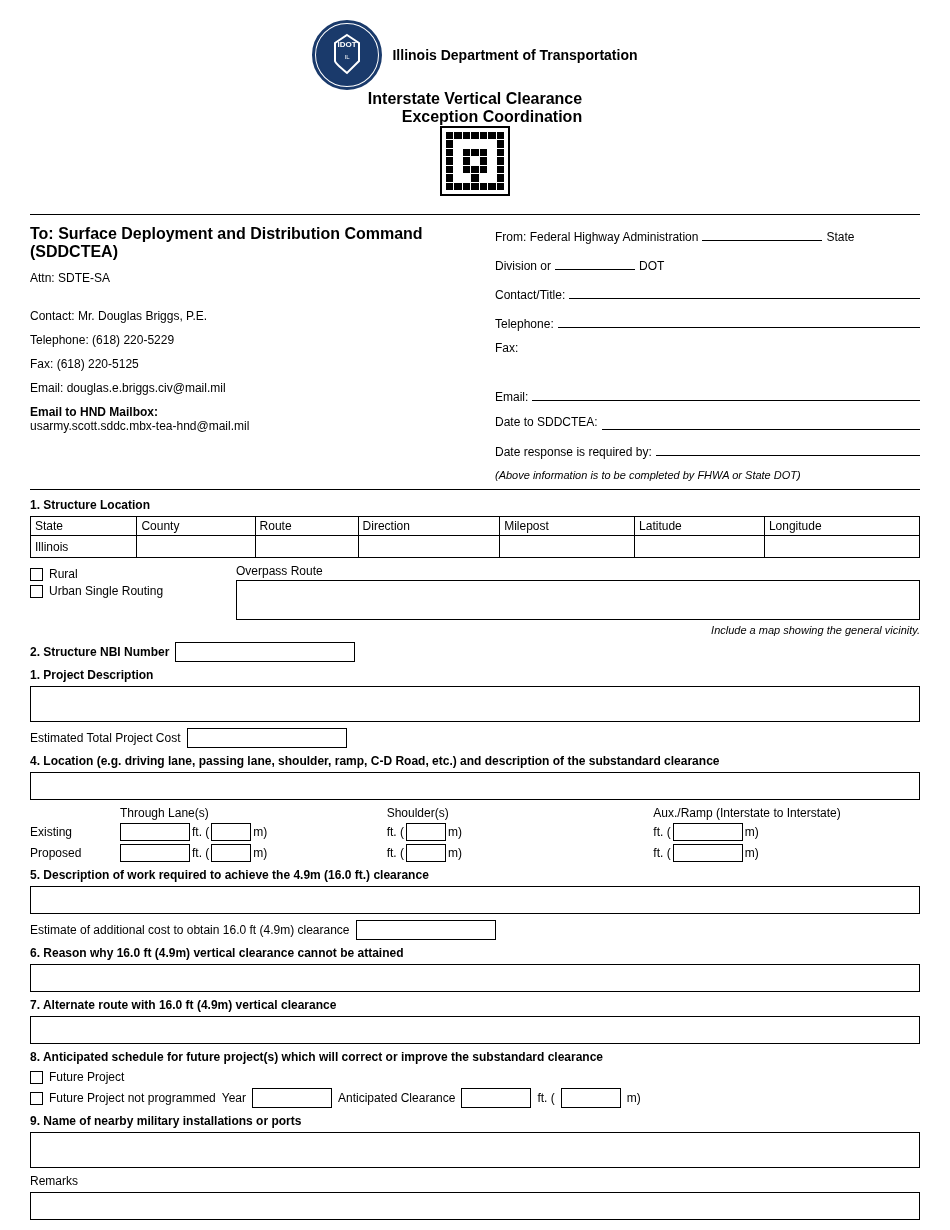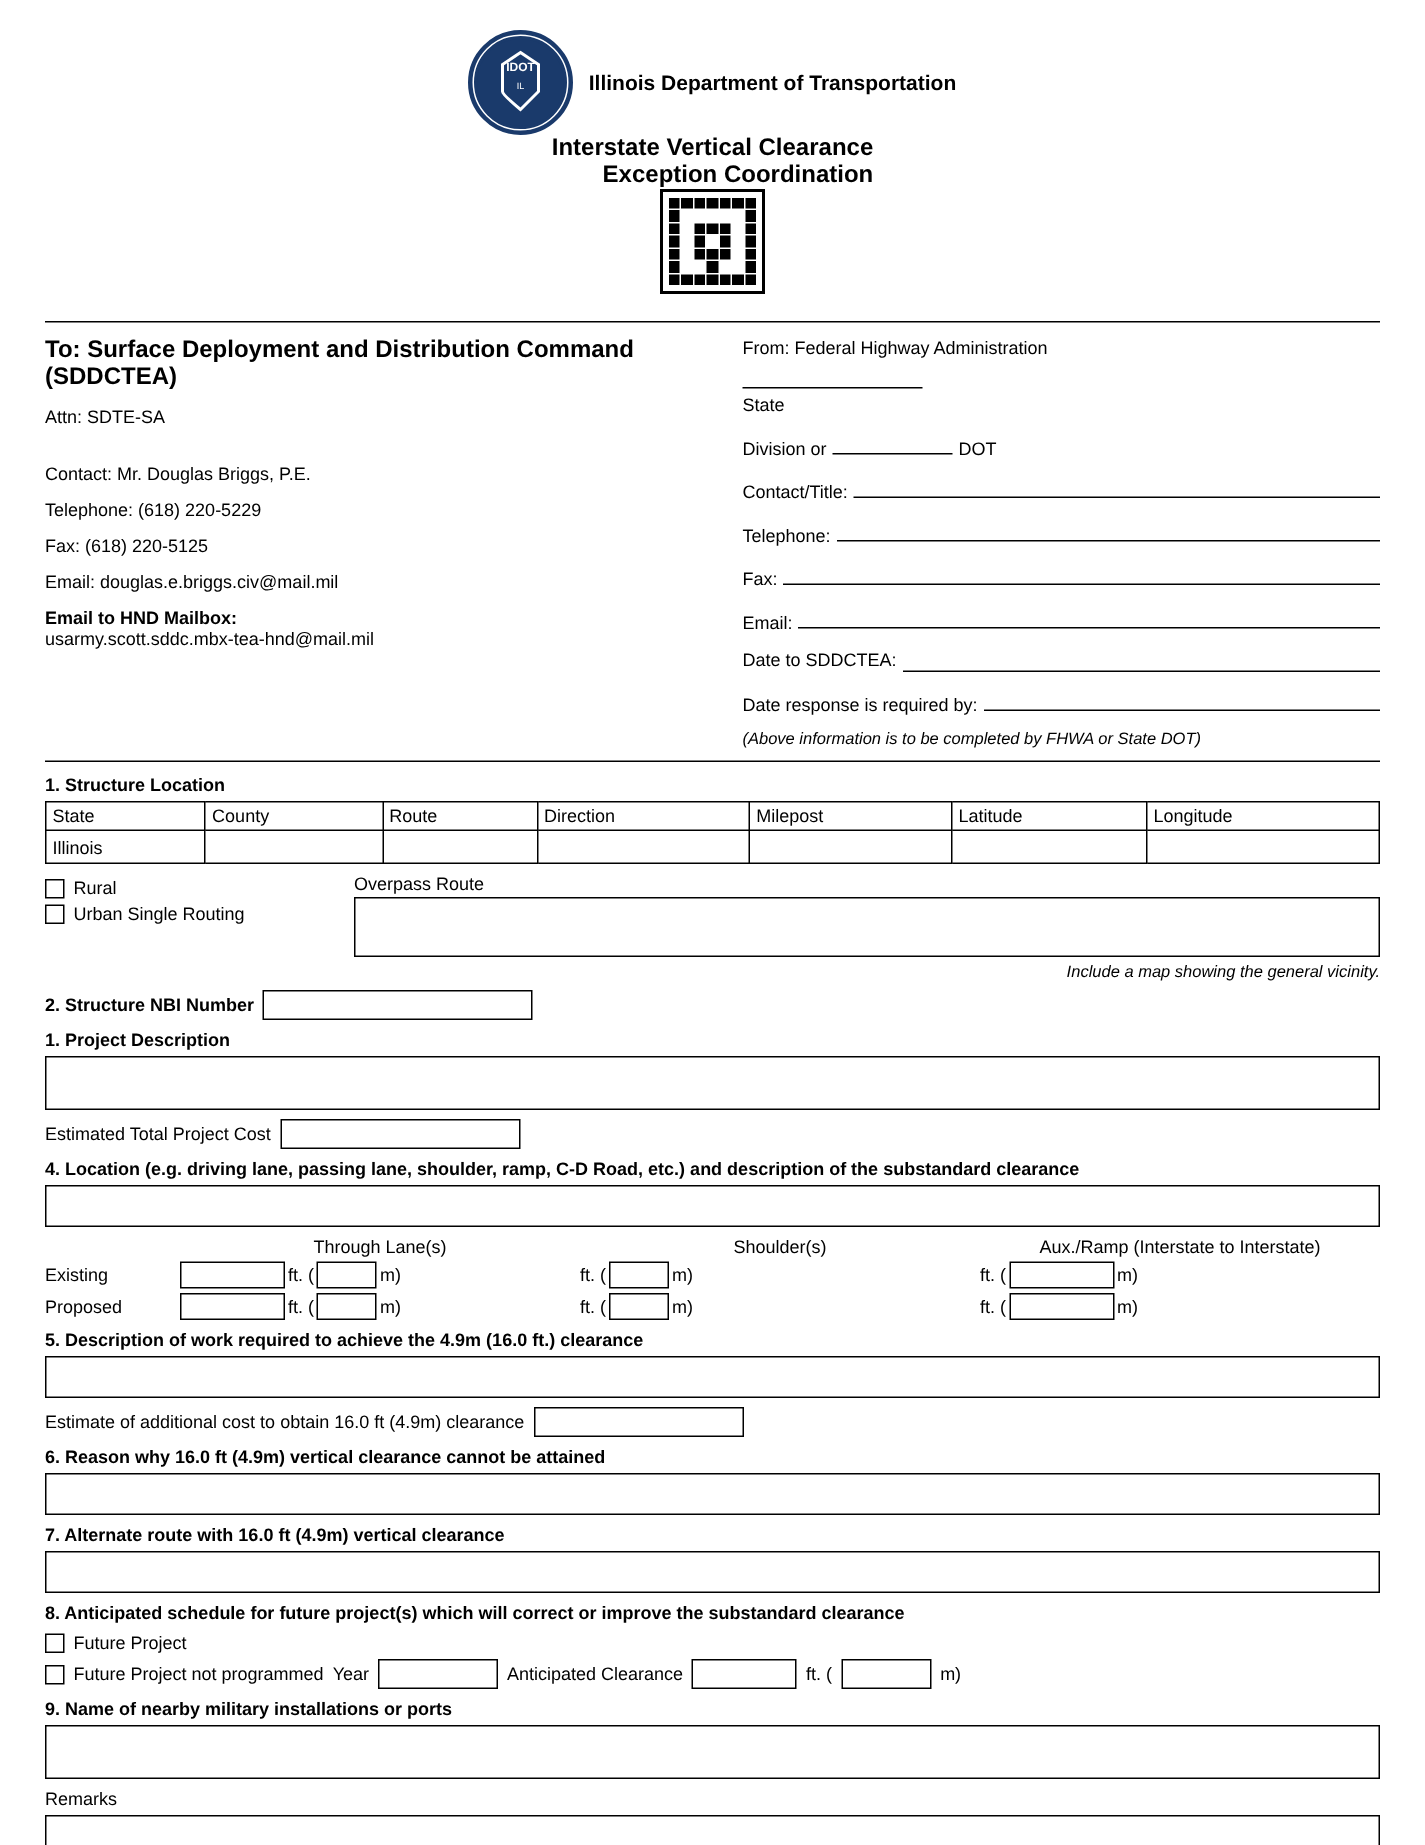--- a/index.html
+++ b/index.html
@@ -274,21 +274,21 @@
     <div style="font-size:12px;margin-bottom:4px;">Fax: (618) 220-5125</div>
     <div style="font-size:12px;margin-bottom:4px;">Email: douglas.e.briggs.civ@mail.mil</div>
     <div style="margin-bottom:4px;">
       <div style="font-weight:bold;font-size:12px;">Email to HND Mailbox:</div>
       <div style="font-size:12px;">usarmy.scott.sddc.mbx-tea-hnd@mail.mil</div>
     </div>
   </div>
 
   <div class="right-col right-section">
 
-    <div style="display:flex;align-items:baseline;gap:4px;margin-bottom:4px;flex-direction:column;">
+    <div style="display:flex;align-items:baseline;gap:4px;margin-bottom:4px;">
       <span>From: Federal Highway Administration</span>
       <span class="from-underline"></span>
       <span>State</span>
     </div>
 
     <div style="display:flex;align-items:baseline;gap:4px;margin-bottom:4px;">
       <span>Division or</span>
       <span class="div-underline"></span>
       <span>DOT</span>
     </div>
@@ -296,21 +296,21 @@
     <div style="display:flex;align-items:baseline;gap:4px;margin-bottom:4px;">
       <span>Contact/Title:</span>
       <span style="flex:1;border-bottom:1px solid #000;min-height:16px;"></span>
     </div>
 
     <div style="display:flex;align-items:baseline;gap:4px;margin-bottom:4px;">
       <span>Telephone:</span>
       <span style="flex:1;border-bottom:1px solid #000;min-height:16px;"></span>
     </div>
 
-    <div style="display:flex;align-items:baseline;gap:4px;margin-bottom:4px;">
+    <div style="display:flex;align-items:baseline;gap:4px;margin-bottom:4px;flex-direction:column;">
       <span>Fax:</span>
       <span style="flex:1;border-bottom:1px solid #000;min-height:16px;"></span>
     </div>
 
     <div style="display:flex;align-items:baseline;gap:4px;margin-bottom:4px;">
       <span>Email:</span>
       <span style="flex:1;border-bottom:1px solid #000;min-height:16px;"></span>
     </div>
 
     <div style="display:flex;align-items:center;gap:4px;margin-bottom:4px;">
@@ -389,21 +389,21 @@
   <div style="display:flex;align-items:center;gap:6px;margin:6px 0;">
     <span>Estimated Total Project Cost</span>
     <span class="input-box" style="width:160px;"></span>
   </div>
 </div>
 
 <div>
   <div class="section-header-bold">4.  Location (e.g. driving lane, passing lane, shoulder, ramp, C-D Road, etc.) and description of the substandard clearance</div>
   <div class="text-area-box medium"></div>
 
-  <div style="display:grid;grid-template-columns:90px 1fr 1fr 1fr;text-align:center;font-size:12px;margin-top:6px;">
+  <div style="display:grid;grid-template-columns:90px 1fr 1fr 1fr;text-align:left;font-size:12px;margin-top:6px;">
     <div></div>
     <div>Through Lane(s)</div>
     <div>Shoulder(s)</div>
     <div>Aux./Ramp (Interstate to Interstate)</div>
   </div>
 
   <div style="display:grid;grid-template-columns:90px 1fr 1fr 1fr;align-items:center;font-size:12px;margin:3px 0;">
     <div>Existing</div>
     <div style="display:flex;align-items:center;gap:2px;">
       <span class="small-input"></span>

